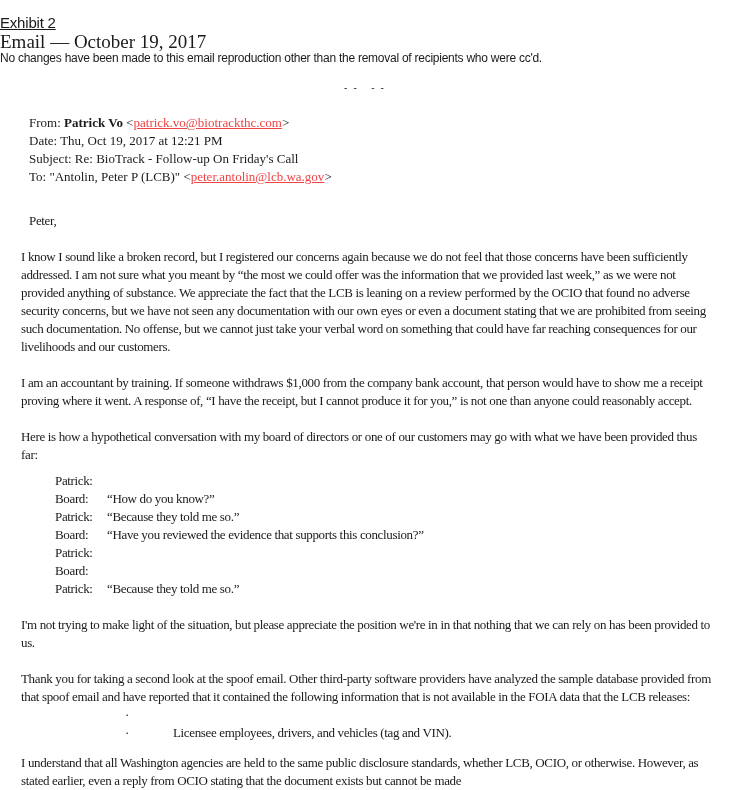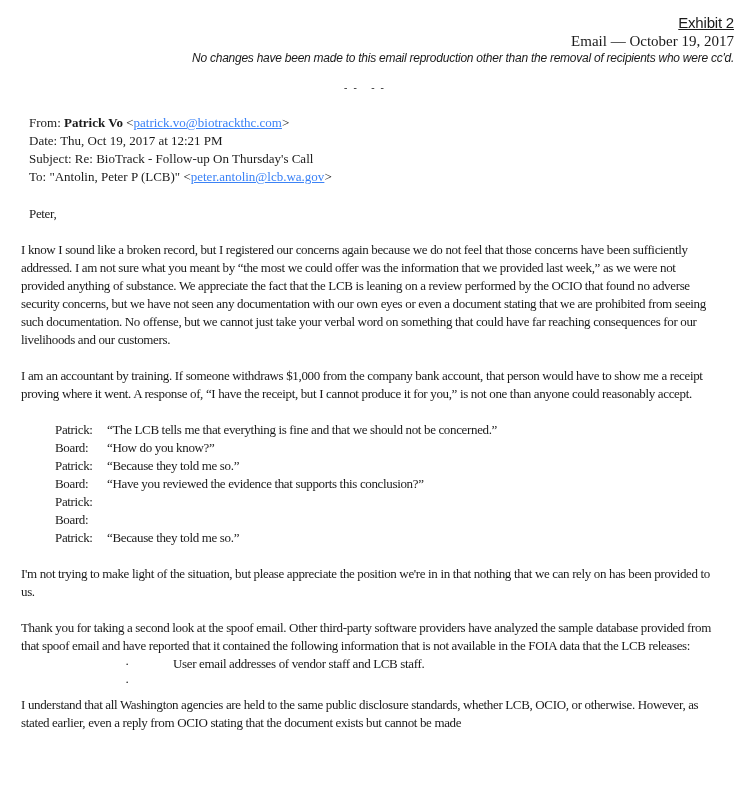--- a/index.html
+++ b/index.html
@@ -2,40 +2,40 @@
 <html><head>
 <meta charset="utf-8">
 <style>
   html, body { margin: 0; padding: 0; background: #ffffff; }
   body {
     width: 734px; height: 790px; overflow: hidden; position: relative;
     color: #1a1a1a;
     font-family: "Liberation Serif", "DejaVu Serif", serif;
   }
   .page { position: absolute; left: 0; top: 0; width: 734px; height: 790px; }
-  .header { position: absolute; left: 0; top: 14px; width: 734px; text-align: right; }
+  .header { position: absolute; left: 0; top: 14px; width: 734px; text-align: left; }
   .exhibit-title {
     font-family: "Liberation Sans", sans-serif;
     font-size: 15px; text-decoration: underline; line-height: 18px;
     display: inline-block; letter-spacing: -0.2px;
   }
-  .email-date { font-size: 15px; line-height: 17px; margin-top: 1px; }
+  .email-date { font-size: 19px; line-height: 17px; margin-top: 1px; }
   .disclaimer {
     font-family: "Liberation Sans", sans-serif;
-    font-style: italic; font-size: 12px; line-height: 16px; letter-spacing: -0.25px;
+    font-size: 12px; line-height: 16px; letter-spacing: -0.25px;
   }
   .separator { position: absolute; left: 0; top: 82px; width: 734px; text-align: center; font-size: 10px; letter-spacing: 6px; }
   .meta { position: absolute; left: 29px; top: 114px; font-size: 13px; line-height: 18px; }
   .meta b { font-weight: bold; }
-  .link { color: #3b82f6; text-decoration: underline; margin-top: 36px; }
+  .link { color: #ef4444; text-decoration: underline; margin-top: 36px; }
   .body-text {
     position: absolute; left: 21px; top: 200px; width: 690px;
     font-size: 13px; line-height: 18px; letter-spacing: -0.35px;
   }
-  .body-text p { margin: 5px 0 18px 0; }
+  .body-text p { margin: 12px 0 18px 0; }
   .dialog { margin: 8px; padding-left: 26px; }
   .dialog .line { display: flex; }
   .dialog .speaker { width: 52px; flex: none; }
   .bullets { margin: 0; padding-left: 104px; }
   .bullets .bullet { display: flex; }
   .bullets .dot { width 20px; display: inline-block; width: 48px; }
 </style>
 </head>
 <body>
 
@@ -47,34 +47,34 @@
     <div class="disclaimer">No changes have been made to this email reproduction other than the removal of recipients who were cc'd.</div>
   </div>
 
   <div class="separator">-- --</div>
 
   <div class="meta">
     <div>
       <span>From: </span><b>Patrick Vo</b> &lt;<a class="link">patrick.vo@biotrackthc.com</a>&gt;
     </div>
     <div>Date: Thu, Oct 19, 2017 at 12:21 PM</div>
-    <div>Subject: Re: BioTrack - Follow-up On Thursday's Call</div>
+    <div>Subject: Re: BioTrack - Follow-up On Friday's Call</div>
     <div>
       <span>To: "Antolin, Peter P (LCB)" </span>&lt;<a class="link">peter.antolin@lcb.wa.gov</a>&gt;
     </div>
   </div>
 
   <div class="body-text">
     <p style="margin-left:8px">Peter,</p>
     <p>I know I sound like a broken record, but I registered our concerns again because we do not feel that those concerns have been sufficiently addressed.  I am not sure what you meant by “the most we could offer was the information that we provided last week,” as we were not provided anything of substance.  We appreciate the fact that the LCB is leaning on a review performed by the OCIO that found no adverse security concerns, but we have not seen any documentation with our own eyes or even a document stating that we are prohibited from seeing such documentation.  No offense, but we cannot just take your verbal word on something that could have far reaching consequences for our livelihoods and our customers.</p>
     <p>I am an accountant by training.  If someone withdraws $1,000 from the company bank account, that person would have to show me a receipt proving where it went.  A response of, “I have the receipt, but I cannot produce it for you,” is not one than anyone could reasonably accept.</p>
+    <div>Here is how a hypothetical conversation with my board of directors or one of our customers may go with what we have been provided thus far:</div>
     <div class="dialog" style="margin-bottom:18px">
       <div class="line">
           <span class="speaker">Patrick:</span>
-          <span>“The LCB tells me that everything is fine and that we should not be concerned.”</span>
         </div>
       <div class="line">
           <span class="speaker">Board:</span>
           <span>“How do you know?”</span>
         </div>
       <div class="line">
           <span class="speaker">Patrick:</span>
           <span>“Because they told me so.”</span>
         </div>
       <div class="line">
@@ -90,22 +90,22 @@
       <div class="line">
           <span class="speaker">Patrick:</span>
           <span>“Because they told me so.”</span>
         </div>
     </div>
     <p>I'm not trying to make light of the situation, but please appreciate the position we're in in that nothing that we can rely on has been provided to us.</p>
     <div>Thank you for taking a second look at the spoof email.  Other third-party software providers have analyzed the sample database provided from that spoof email and have reported that it contained the following information that is not available in the FOIA data that the LCB releases:</div>
     <div class="bullets">
       <div class="bullet">
           <span class="dot">·</span>
-          <span>User email addresses of vendor staff and LCB staff.</span>
         </div>
       <div class="bullet">
           <span class="dot">·</span>
+          <span>Licensee employees, drivers, and vehicles (tag and VIN).</span>
         </div>
     </div>
     <p>I understand that all Washington agencies are held to the same public disclosure standards, whether LCB, OCIO, or otherwise.  However, as stated earlier, even a reply from OCIO stating that the document exists but cannot be made</p>
   </div>
 
 </div>
 
 </body></html>

